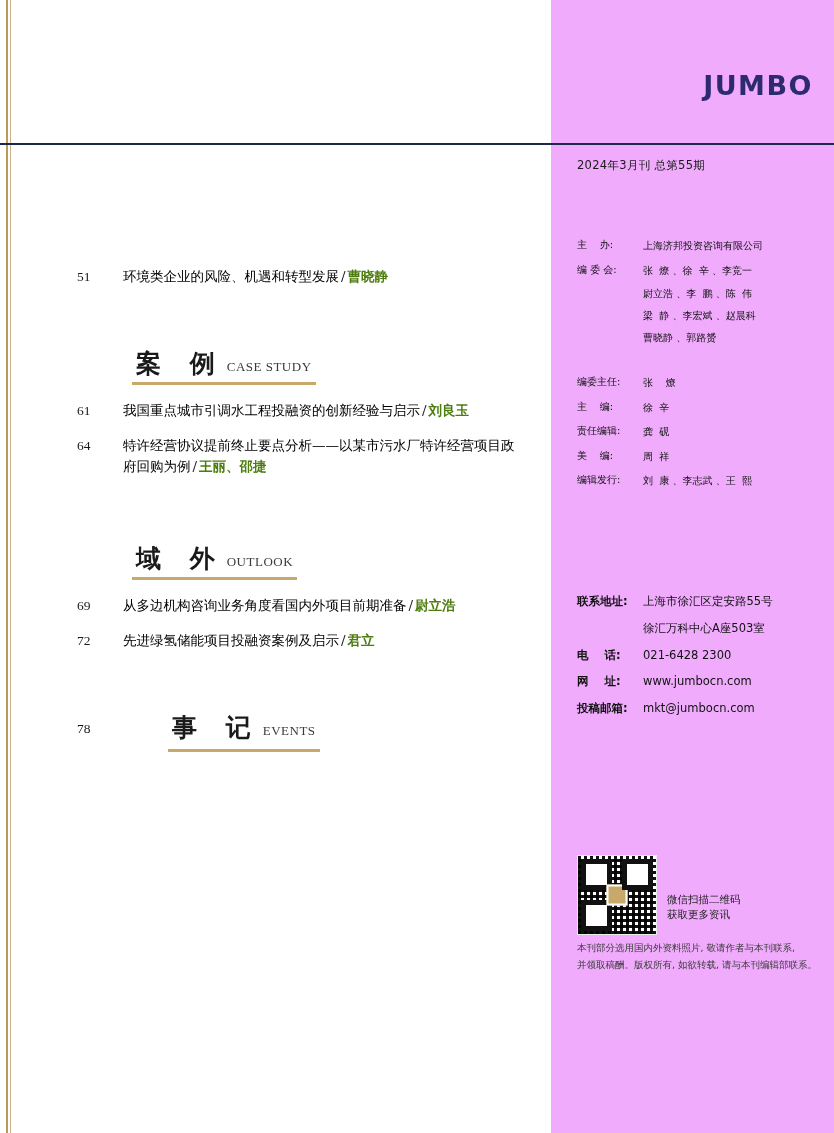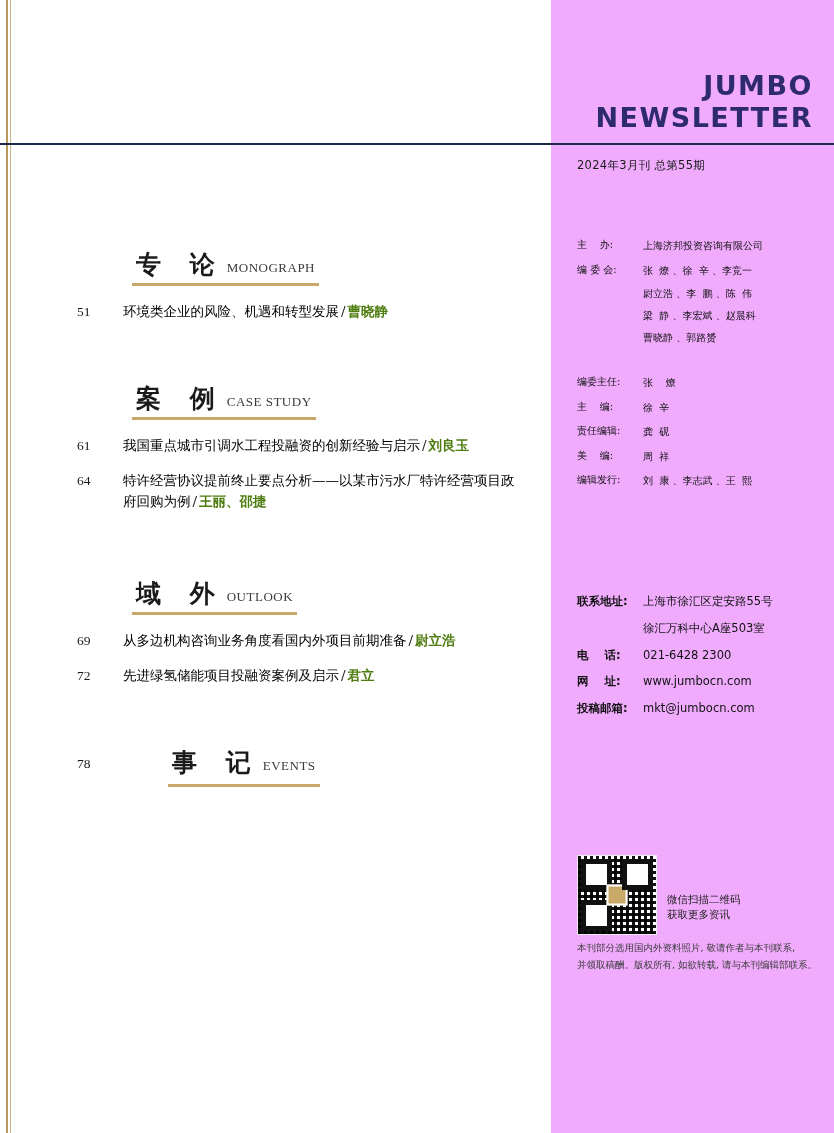--- a/index.html
+++ b/index.html
@@ -297,24 +297,20 @@
 <body>
 
 <div id="left-column">
   <div class="gold-rule"></div>
   <div class="gold-rule second"></div>
   <div class="top-rule"></div>
 
   <div class="toc">
 
     <div class="section">
-      <div class="section-head">
-        <span class="cn">专 论</span><span class="en">MONOGRAPH</span>
-        <span class="underline"></span>
-      </div>
       <div class="entries">
         <div class="entry">
           <span class="page-no">51</span>
           <span class="text"><span class="title">环境类企业的风险、机遇和转型发展</span><span class="sep">/</span><span class="author">曹晓静</span></span>
         </div>
       </div>
     </div>
 
     <div class="sec-spacer-1"></div>
 
@@ -365,21 +361,20 @@
         </span>
       </div>
     </div>
 
   </div>
 </div>
 
 <div id="right-column">
   <div class="masthead">
     <div class="logo-line">JUMBO</div>
-    <div class="logo-line">NEWSLETTER</div>
   </div>
   <div class="masthead-rule"></div>
   <div class="issue-line">2024年3月刊    总第55期</div>
 
   <div class="credits">
     <div class="credit-row">
       <span class="ck">主    办:</span>
       <span class="cv">上海济邦投资咨询有限公司</span>
     </div>
     <div class="credit-row">

